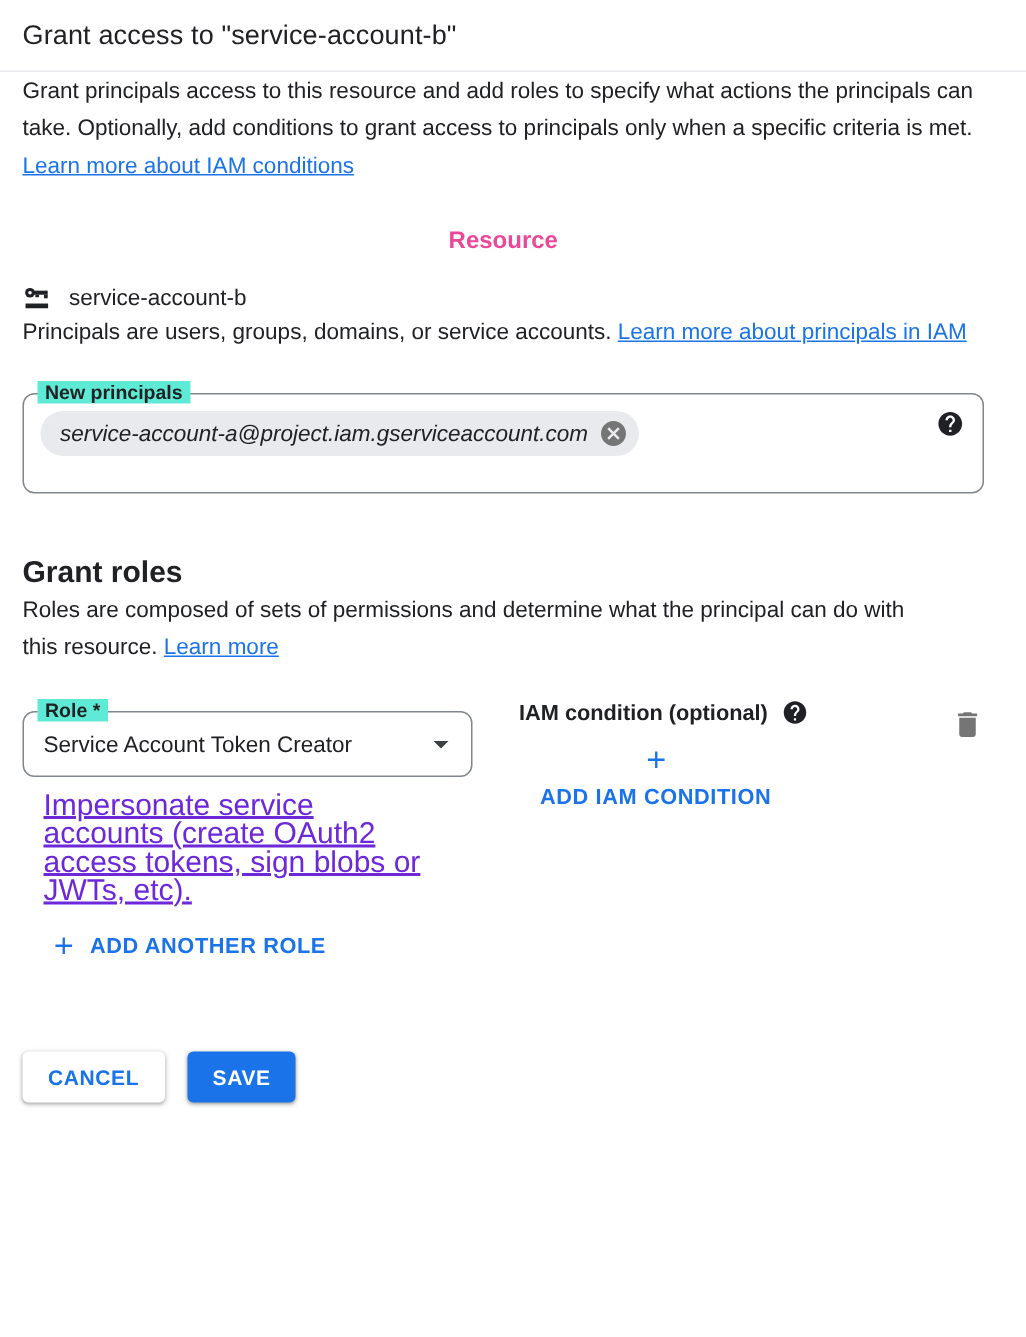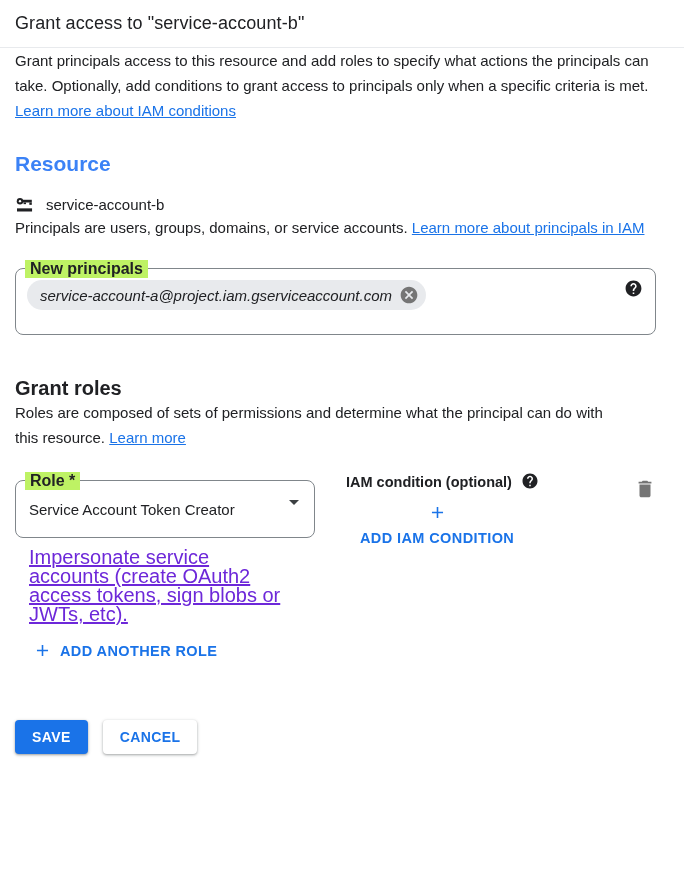--- a/index.html
+++ b/index.html
@@ -36,23 +36,24 @@
   }
   .intro { margin-top: 33px; max-width: 645px; }
   a.link {
     color: #1a73e8;
     text-decoration: underline;
     cursor: pointer;
   }
 
   .h-small {
     margin: 29px 0 0 0;
-    font-size: 21px;
-    font-weight: 700;
-    color: #3b82f6;
+    font-size: 16px;
+    font-weight: 700;
+    color: #ec4899;
+    text-align: center;
   }
   .h-large {
     margin: 36px 0 0 0;
     font-size: 20px;
     font-weight: 700;
     color: #202124;
   }
 
   .resource-row {
     margin-top: 18px;
@@ -73,23 +74,23 @@
     min-height: 67px;
     border: 1px solid #80868b;
     border-radius: 8px;
     padding: 11px 44px 11px 11px;
     cursor: text;
   }
   .float-label {
     position: absolute;
     top: -9px;
     left: 9px;
-    background: #bef264;
+    background: #5eead4;
     padding: 0 5px;
-    font-size: 16px;
+    font-size: 13px;
     font-weight: 600;
     color: #202124;
     white-space: nowrap;
   }
   .chip {
     display: inline-flex;
     align-items: center;
     gap: 7px;
     max-width: 100%;
     background: #e8eaed;
@@ -112,21 +113,21 @@
   .role-row {
     display: flex;
     align-items: flex-start;
     margin-top: 21px;
   }
   .role-col { width: 300px; flex: 0 0 auto; }
   .role-select {
     position: relative;
     margin-top: 9px;
     width: 300px;
-    height: 58px;
+    height: 44px;
     border: 1px solid #80868b;
     border-radius: 8px;
     display: flex;
     align-items: center;
     padding: 0 34px 0 13px;
     font-size: 15px;
     color: #202124;
     cursor: pointer;
   }
   .role-select .caret {
@@ -309,18 +310,18 @@
         <span style="display:flex">
           <svg width="19" height="19" viewBox="0 0 24 24" aria-hidden="true">
             <path fill="#1a73e8" d="M19 13h-6v6h-2v-6H5v-2h6V5h2v6h6v2z"></path>
           </svg>
         </span>
         <span>ADD ANOTHER ROLE</span>
       </button>
     </div>
 
     <div class="footer">
+      <button class="btn btn-secondary">CANCEL</button>
       <button class="btn btn-primary">SAVE</button>
-      <button class="btn btn-secondary">CANCEL</button>
     </div>
 
   </div>
 </div>
 
 </body></html>

